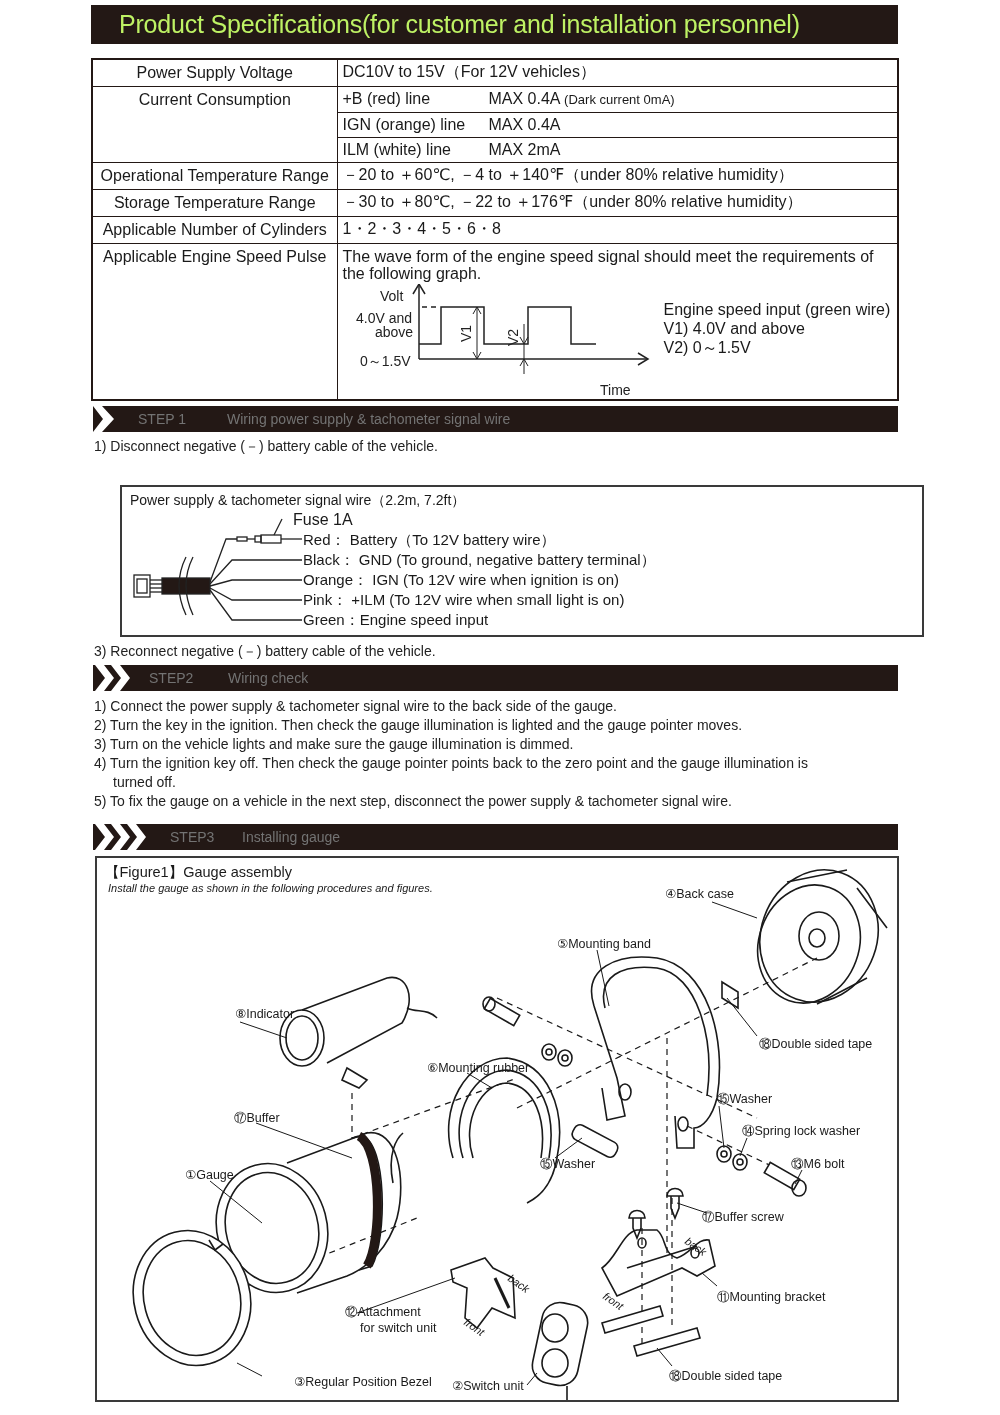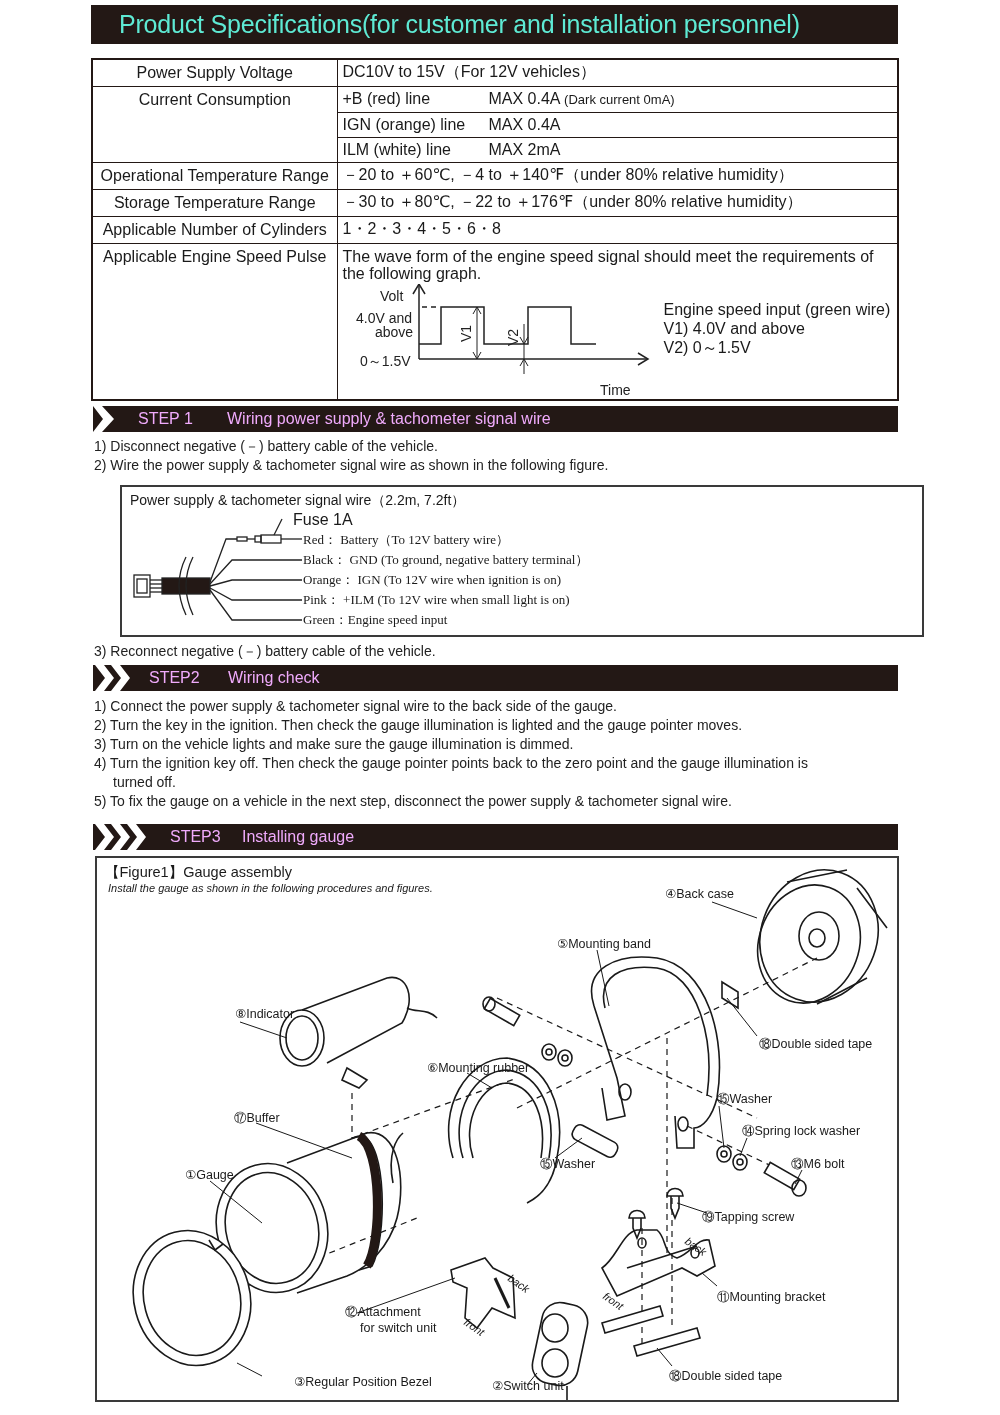--- a/index.html
+++ b/index.html
@@ -1,21 +1,21 @@
 <!DOCTYPE html>
 <html><head>
 <meta charset="utf-8">
 <style>
   * { box-sizing: border-box; margin: 0; padding: 0; }
   html, body { width: 1000px; height: 1415px; background: #ffffff; }
   body { font-family: "Liberation Sans", "DejaVu Sans", sans-serif; color: #1a1a1a; position: relative; overflow: hidden; }
 
   .title-bar {
     position: absolute; left: 91px; top: 5px; width: 807px; height: 39px;
-    background: #231815; color: #5eead4; font-size: 25px; line-height: 39px;
+    background: #231815; color: #bef264; font-size: 25px; line-height: 39px;
     padding-left: 28px; letter-spacing: -0.2px;
   }
 
   
   .spec-table {
     position: absolute; left: 91px; top: 58px; width: 808px;
     border: 2px solid #231815; border-collapse: collapse; font-size: 16px;
   }
   .spec-table td { border: 1px solid #231815; vertical-align: top; padding: 0 6px; line-height: 24px; }
   .spec-table td.lbl { width: 245px; text-align: center; padding: 1px 2px; }
@@ -23,36 +23,36 @@
   .cc-row td.val span.sub { display: inline-block; width: 146px; }
   .small { font-size: 13px; }
   .pulse-cell { height: 156px; position: relative; }
   .pulse-text { line-height: 17px; padding-top: 4px; }
   .pulse-graph { position: absolute; left: 0; top: 40px; width: 320px; height: 116px; }
   .pulse-legend { position: absolute; left: 326px; top: 56px; font-size: 16px; line-height: 19px; }
 
   
   .step-bar {
     position: absolute; left: 93px; width: 805px; height: 26px;
-    background: #231815; color: #f0abfc; font-size: 16px; line-height: 26px;
+    background: #231815; color: #737373; font-size: 14px; line-height: 26px;
   }
   .step-bar .chev { position: absolute; top: 0; height: 26px; }
   .step-bar .label { position: absolute; top: 0; white-space: pre; }
 
   .para { position: absolute; left: 94px; font-size: 14px; line-height: 19px; color: #222; }
   .para .indent { padding-left: 19px; display: block; }
 
   .wire-box {
     position: absolute; left: 93px; top: 485px; width: 804px; height: 152px;
     border: 2px solid #3a3a3a;
     margin-left: 27px;
   }
   .wire-box .cap { position: absolute; left: 8px; top: 5px; font-size: 14px; }
   .wire-box .fuse { position: absolute; left: 171px; top: 24px; font-size: 16px; }
-  .wire-line { position: absolute; left: 181px; font-size: 13px; white-space: pre; font-family: Liberation Serif, serif; }
+  .wire-line { position: absolute; left: 181px; font-size: 15px; white-space: pre; }
 
   .fig-box {
     position: absolute; left: 95px; top: 856px; width: 804px; height: 546px;
     border: 2px solid #3a3a3a;
   }
   .fig-box .t1 { position: absolute; left: 8px; top: 5px; font-size: 14.5px; }
   .fig-box .t2 { position: absolute; left: 11px; top: 24px; font-size: 11px; font-style: italic; }
   .part-label { position: absolute; font-size: 12.5px; white-space: nowrap; color: #1a1a1a; }
   .fig-svg { position: absolute; left: 0; top: 0; }
 </style>
@@ -139,21 +139,20 @@
 
 <div class="step-bar" style="top:406px;">
   <svg class="chev" width="30" height="26" viewBox="0 0 30 26">
       <polygon points="0,0 9,0 21,13 9,26 0,26 10,13" fill="#fff"></polygon>
     </svg>
   <span class="label" style="left:45px;">STEP 1</span>
   <span class="label" style="left:134px;">Wiring power supply &amp; tachometer signal wire</span>
 </div>
 <div class="para" style="top:437px;">
   <div>1) Disconnect negative (－) battery cable of the vehicle.</div>
-  <div>2) Wire the power supply &amp; tachometer signal wire as shown in the following figure.</div>
 </div>
 
 <div class="wire-box">
   <div class="cap">Power supply &amp; tachometer signal wire（2.2m, 7.2ft）</div>
   <div class="fuse">Fuse 1A</div>
   <svg style="position:absolute;left:0;top:0;" width="200" height="150" viewBox="0 0 200 150">
     <g stroke="#222" fill="none" stroke-width="1.3">
 
       <rect x="12" y="88" width="16" height="22" fill="#fff"></rect>
       <rect x="15" y="92" width="10" height="14"></rect>
@@ -338,20 +337,20 @@
   <div class="part-label" style="left:460px;top:78px;">⑤Mounting band</div>
   <div class="part-label" style="left:138px;top:148px;">⑧Indicator</div>
   <div class="part-label" style="left:662px;top:178px;">⑱Double sided tape</div>
   <div class="part-label" style="left:330px;top:202px;">⑥Mounting rubber</div>
   <div class="part-label" style="left:620px;top:233px;">⑮Washer</div>
   <div class="part-label" style="left:137px;top:252px;">⑰Buffer</div>
   <div class="part-label" style="left:645px;top:265px;">⑭Spring lock washer</div>
   <div class="part-label" style="left:443px;top:298px;">⑮Washer</div>
   <div class="part-label" style="left:694px;top:298px;">⑬M6 bolt</div>
   <div class="part-label" style="left:88px;top:309px;">①Gauge</div>
-  <div class="part-label" style="left:605px;top:351px;">⑲Tapping screw</div>
+  <div class="part-label" style="left:605px;top:351px;">⑰Buffer screw</div>
   <div class="part-label" style="left:620px;top:431px;">⑪Mounting bracket</div>
   <div class="part-label" style="left:248px;top:446px;">⑫Attachment</div>
   <div class="part-label" style="left:263px;top:463px;">for switch unit</div>
   <div class="part-label" style="left:572px;top:510px;">⑱Double sided tape</div>
   <div class="part-label" style="left:165px;top:516px;margin-left:32px;">③Regular Position Bezel</div>
-  <div class="part-label" style="left:355px;top:520px;margin-left:40px;">②Switch unit</div>
+  <div class="part-label" style="left:355px;top:520px;">②Switch unit</div>
 </div>
 
 </body></html>

